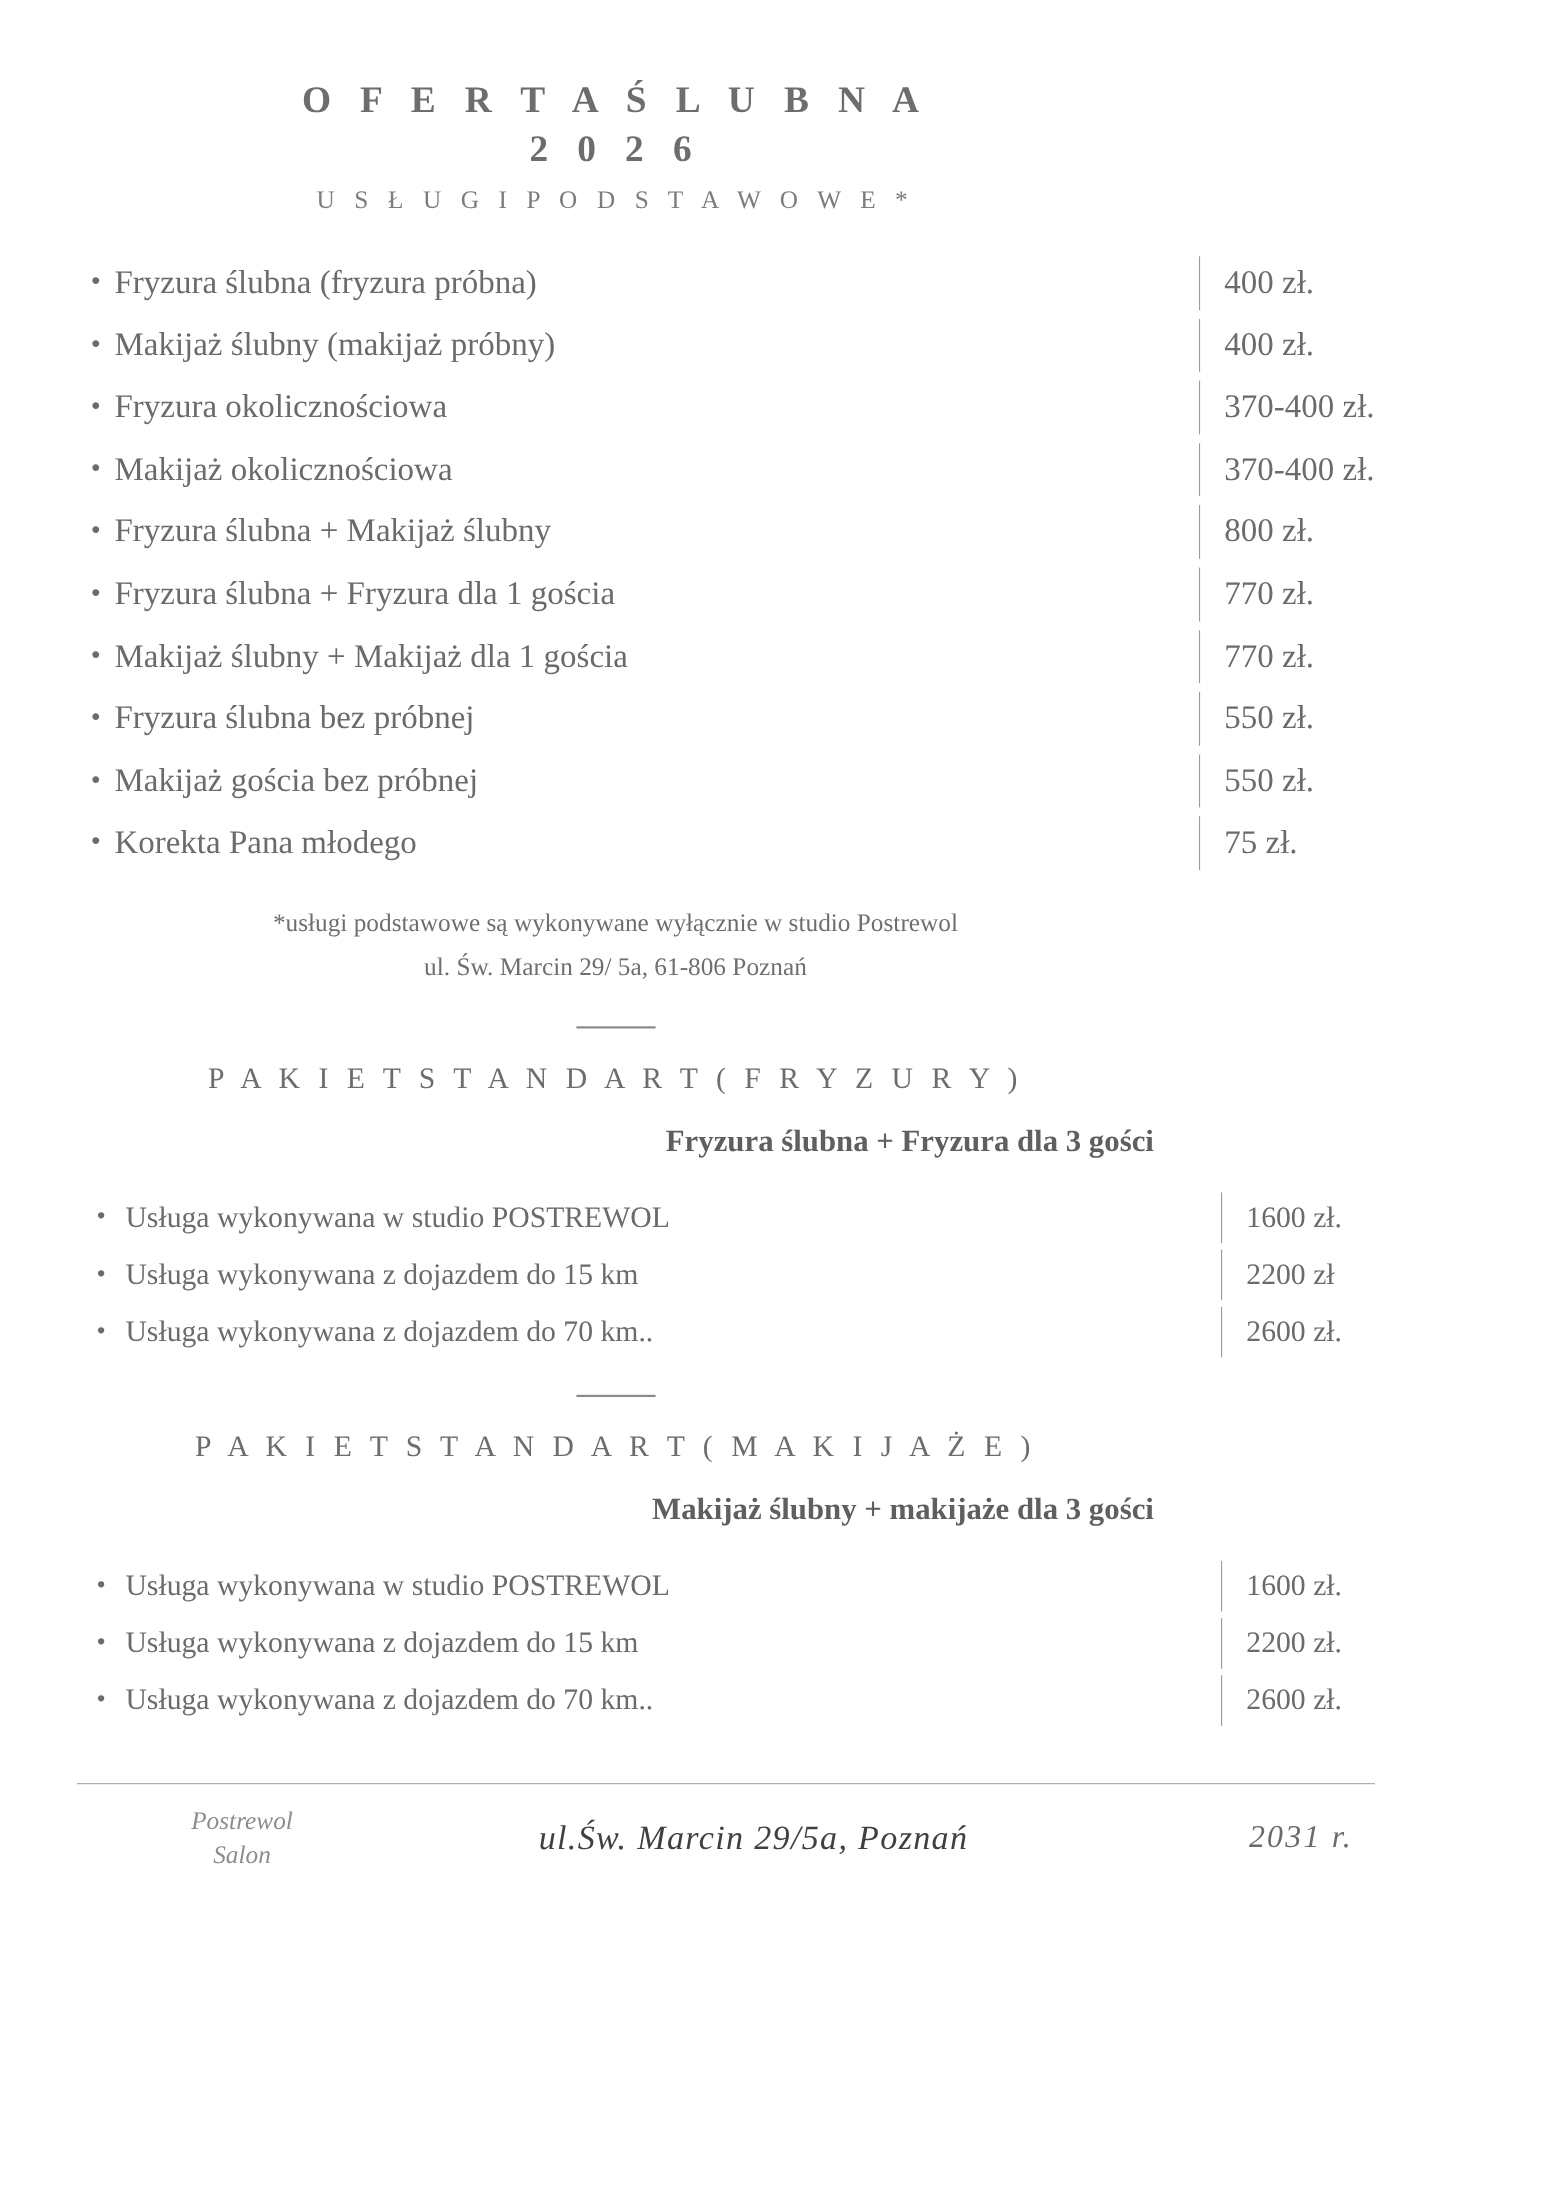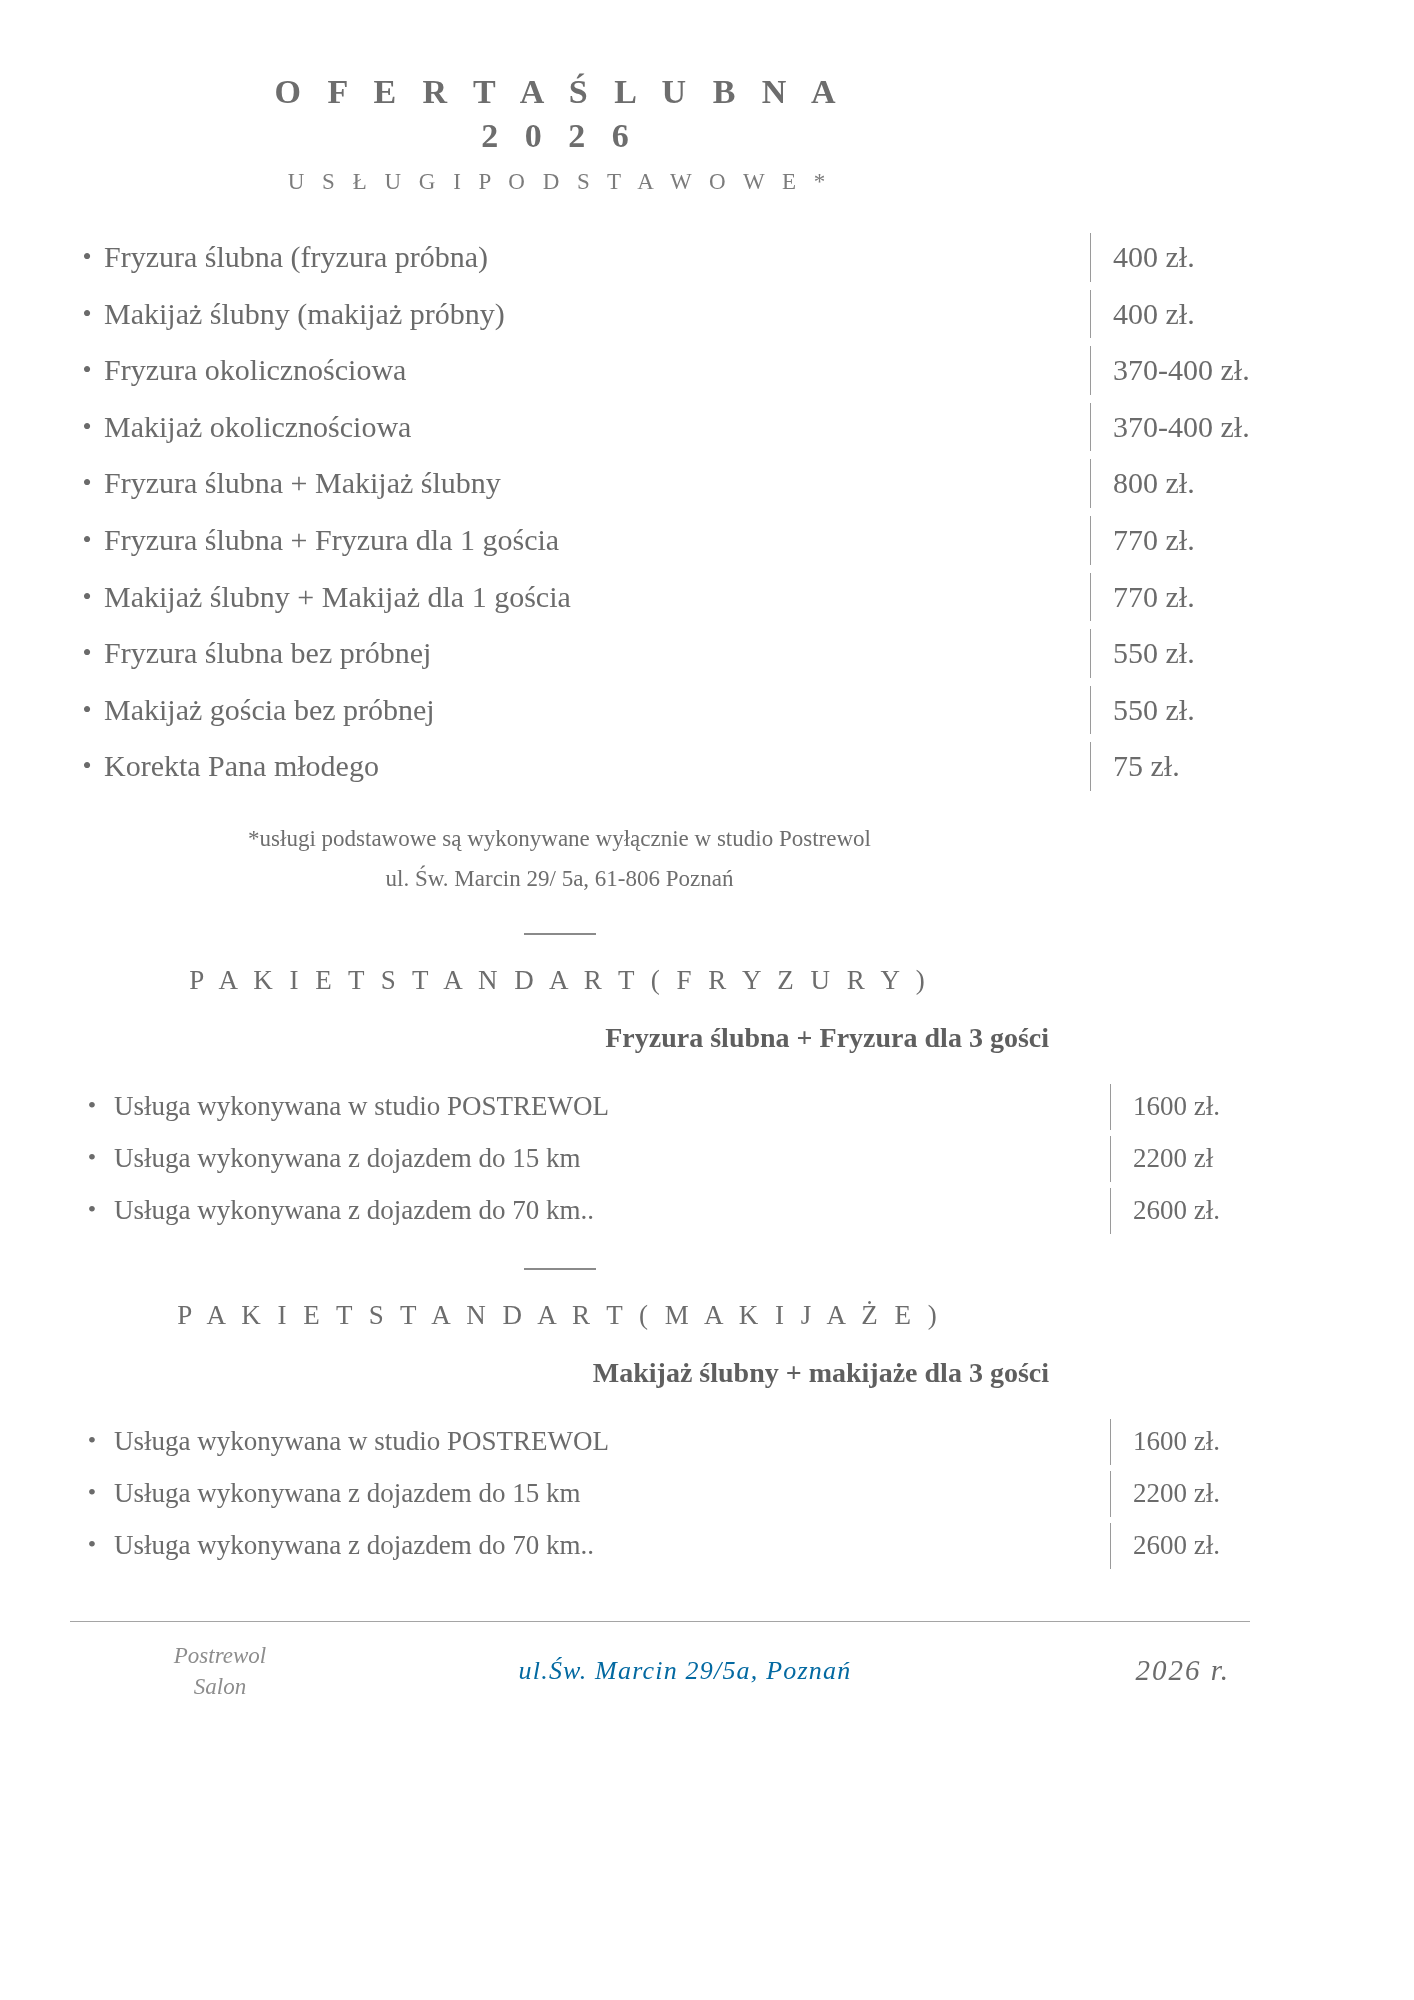--- a/index.html
+++ b/index.html
@@ -194,23 +194,23 @@
     font-style: italic;
     font-size: 23px;
     color: #8d8d8d;
     line-height: 1.35;
   }
   .footer-address {
     flex: 1;
     text-align: center;
     font-family: "Liberation Serif", serif;
     font-style: italic;
-    font-size: 26px;
+    font-size: 31px;
     letter-spacing: 1.2px;
-    color: #0369a1;
+    color: #404040;
   }
   .footer-year {
     flex: 0 0 230px;
     text-align: right;
     font-family: "Liberation Serif", serif;
     font-style: italic;
     font-size: 29px;
     letter-spacing: 2px;
     color: #6b6b6b;
     padding-right: 20px;
@@ -399,17 +399,17 @@
   </div>
 
   <div class="footer">
     <div class="footer-rule"></div>
     <div class="footer-inner">
       <div class="brand">
         <div>Postrewol</div>
         <div>Salon</div>
       </div>
       <div class="footer-address">ul.Św. Marcin 29/5a, Poznań</div>
-      <div class="footer-year">2026 r.</div>
+      <div class="footer-year">2031 r.</div>
     </div>
   </div>
 
 </div>
 
 </body></html>

